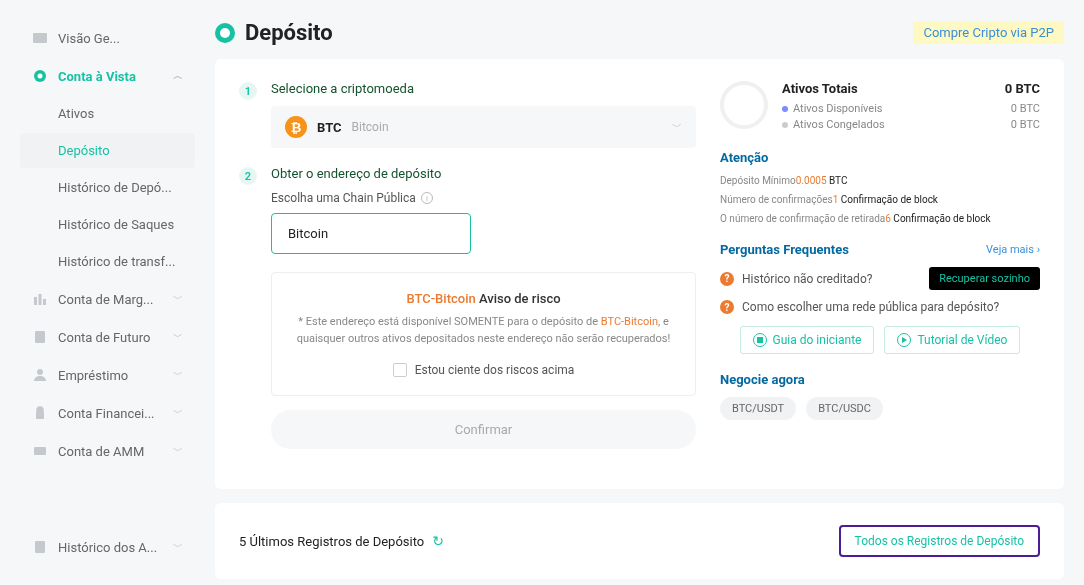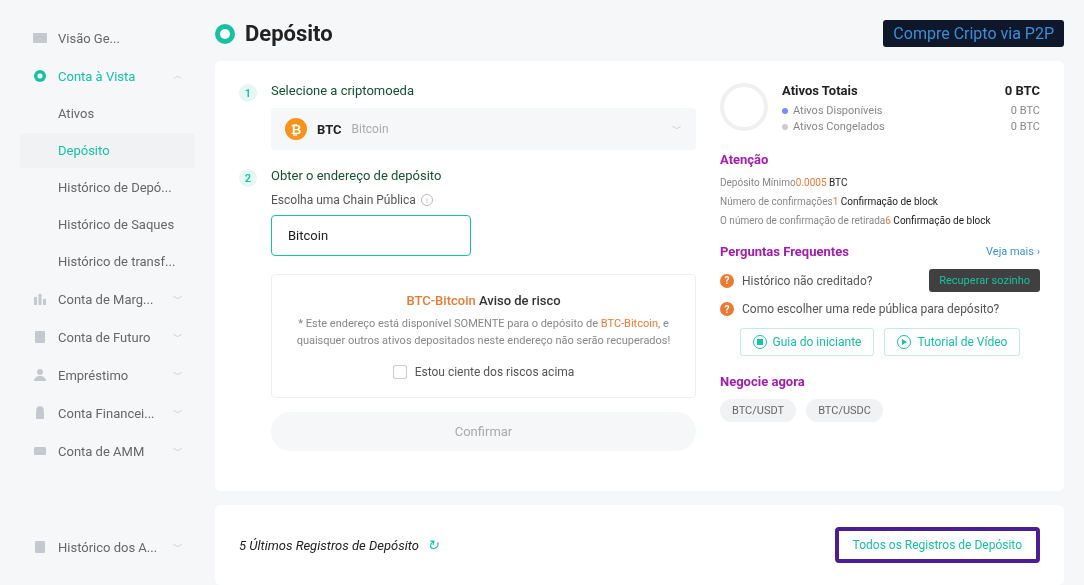--- a/index.html
+++ b/index.html
@@ -4,32 +4,32 @@
 <style>
 * { margin: 0; padding: 0; box-sizing: border-box; font-family: -apple-system, BlinkMacSystemFont, "Segoe UI", Roboto, sans-serif; }
 body { background: #f5f7f9; width: 1084px; height: 585px; overflow: hidden; font-size: 13px; color: #333; }
 .container { display: flex; height: 100%; padding: 20px; gap: 20px; }
 
 .sidebar { width: 175px; display: flex; flex-direction: column; gap: 2px; }
 .sidebar-item { display: flex; align-items: center; padding: 10px 12px; cursor: pointer; border-radius: 4px; font-size: 13px; color: #666; white-space: nowrap; overflow: hidden; text-overflow: ellipsis; }
 .sidebar-item.has-icon { gap: 10px; }
 .sidebar-item .icon { width: 16px; height: 16px; display: flex; align-items: center; justify-content: center; flex-shrink: 0; }
 .sidebar-item .label { flex: 1; overflow: hidden; text-overflow: ellipsis; }
-.sidebar-item.active-parent { color: #17c2a4; font-weight: 400; }
+.sidebar-item.active-parent { color: #17c2a4; font-weight: 700; }
 .sidebar-item.sub { padding-left: 38px; }
 .sidebar-item.sub.selected { background: #f0f2f4; color: #17c2a4; }
 .sidebar-item .chev { margin-left: auto; color: #bbb; font-size: 10px; }
 .sidebar-spacer { flex: 1; }
 
 .main { flex: 1; display: flex; flex-direction: column; gap: 14px; min-width: 0; }
 .page-header { display: flex; align-items: center; gap: 10px; }
 .page-header .circle { width: 20px; height: 20px; border-radius: 50%; background: #17c2a4; position: relative; }
 .page-header .circle::after { content: ''; position: absolute; top: 5px; left: 5px; width: 10px; height: 10px; border-radius: 50%; background: #fff; }
 .page-title { font-size: 22px; font-weight: 700; color: #222; }
-.header-link { margin-left: auto; background: #0f172a; color: #3a8fd9; padding: 4px 10px; border-radius: 3px; font-size: 16px; }
+.header-link { margin-left: auto; background: #fef9c3; color: #3a8fd9; padding: 4px 10px; border-radius: 3px; font-size: 13px; }
 
 .card { background: #fff; border-radius: 6px; padding: 22px 24px; }
 .main-card { display: flex; gap: 24px; }
 .left-col { flex: 1; min-width: 0; }
 .right-col { width: 320px; flex-shrink: 0; }
 
 .step { display: flex; gap: 14px; margin-bottom: 18px; }
 .step-num { width: 18px; height: 18px; border-radius: 50%; background: #e6f7f3; color: #17c2a4; font-size: 11px; display: flex; align-items: center; justify-content: center; font-weight: 600; flex-shrink: 0; margin-top: 1px; }
 .step-body { flex: 1; }
 .step-title { font-weight: 400; font-size: 13px; color: #14532d; margin-bottom: 10px; }
@@ -59,44 +59,44 @@
 .avatar { width: 48px; height: 48px; border-radius: 50%; border: 4px solid #f0f0f0; background: #fff; flex-shrink: 0; }
 .summary-body { flex: 1; }
 .summary-title-row { display: flex; justify-content: space-between; align-items: flex-end; margin-bottom: 6px; }
 .summary-title { font-weight: 700; font-size: 13px; color: #222; }
 .summary-value { font-weight: 700; font-size: 13px; color: #222; }
 .summary-detail { display: flex; justify-content: space-between; font-size: 11px; color: #888; margin-bottom: 3px; }
 .dot { width: 6px; height: 6px; border-radius: 50%; display: inline-block; margin-right: 5px; vertical-align: middle; }
 .dot.blue { background: #7a8cff; }
 .dot.gray { background: #ccc; }
 
-.section-title { font-weight: 700; font-size: 13px; color: #a21caf; margin-bottom: 10px; }
+.section-title { font-weight: 700; font-size: 13px; color: #0369a1; margin-bottom: 10px; }
 .kv { display: flex; justify-content: flex-start; font-size: 10px; margin-bottom: 8px; }
 .kv .k { color: #888; }
 .kv .v { color: #222; }
 .kv .v .num { color: #ec7a30; }
 
 .faq-header { display: flex; justify-content: space-between; align-items: center; margin-bottom: 10px; margin-top: 18px; }
 .see-more { color: #3a8fd9; font-size: 11px; cursor: pointer; }
 .faq-item { display: flex; align-items: center; gap: 8px; font-size: 12px; color: #555; margin-bottom: 10px; }
 .q-icon { width: 14px; height: 14px; border-radius: 50%; background: #ec7a30; color: #fff; font-size: 10px; display: flex; align-items: center; justify-content: center; font-weight: 700; flex-shrink: 0; }
-.recover-btn { margin-left: auto; background: #404040; color: #17c2a4; padding: 5px 10px; border-radius: 3px; font-size: 11px; cursor: pointer; flex-shrink: 0; }
+.recover-btn { margin-left: auto; background: #000000; color: #17c2a4; padding: 5px 10px; border-radius: 3px; font-size: 11px; cursor: pointer; flex-shrink: 0; }
 
 .action-btns { display: flex; gap: 10px; margin-top: 12px; justify-content: center; }
 .action-btn { display: flex; align-items: center; gap: 6px; border: 1px solid #c5ece4; color: #17c2a4; padding: 6px 12px; border-radius: 3px; font-size: 12px; cursor: pointer; background: #fff; }
 .action-btn .aicon { width: 14px; height: 14px; border: 1.5px solid #17c2a4; border-radius: 50%; display: flex; align-items: center; justify-content: center; font-size: 8px; }
 
 .trade-section { margin-top: 18px; }
 .trade-pills { display: flex; gap: 10px; margin-top: 10px; }
 .pill { background: #f0f2f4; color: #666; padding: 5px 12px; border-radius: 12px; font-size: 11px; cursor: pointer; }
 
 .history-card { display: flex; align-items: center; justify-content: space-between; }
-.history-left { display: flex; align-items: center; gap: 8px; font-size: 13px; color: #222; font-style: italic; }
+.history-left { display: flex; align-items: center; gap: 8px; font-size: 13px; color: #222; }
 .refresh-icon { color: #17c2a4; cursor: pointer; font-size: 14px; }
-.all-records-btn { border: 4px solid #4c1d95; color: #17c2a4; padding: 7px 14px; border-radius: 4px; font-size: 12px; cursor: pointer; background: #fff; }
+.all-records-btn { border: 2px solid #4c1d95; color: #17c2a4; padding: 7px 14px; border-radius: 4px; font-size: 12px; cursor: pointer; background: #fff; }
 
 .gray-svg { fill: #c5c9cd; }
 .teal-svg { fill: #17c2a4; }
 </style>
 </head>
 <body>
 
 <div class="container">
 
   <div class="sidebar">

